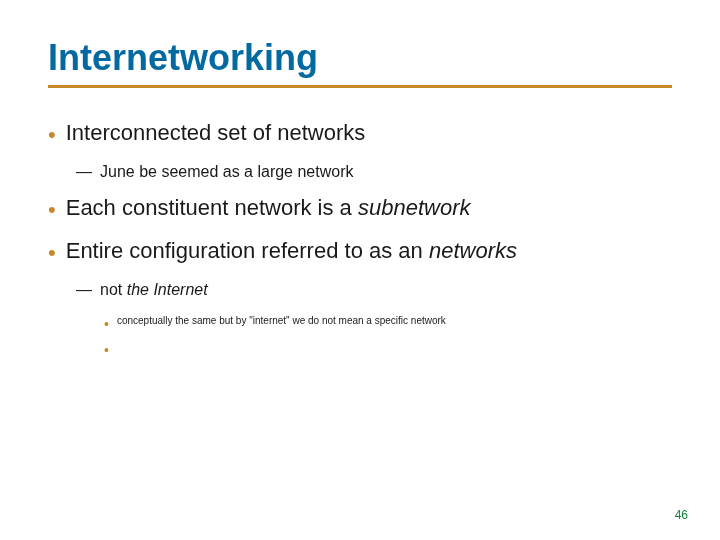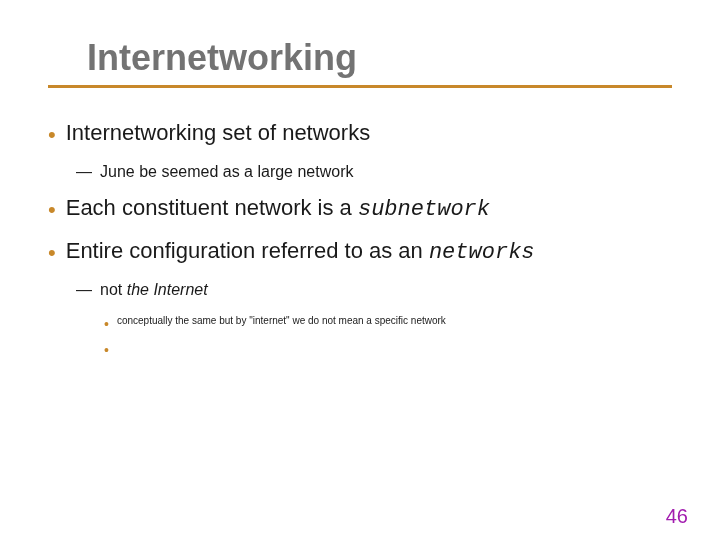--- a/index.html
+++ b/index.html
@@ -26,24 +26,23 @@
       position: relative;
     }
 
     .title-block {
       margin-bottom: 10px;
     }
 
     .slide-title {
       font-size: 36px;
       font-weight: bold;
-      color: #737373;
+      color: #0369a1;
       line-height: 1.2;
       margin-bottom: 6px;
-      margin-left: 39px;
     }
 
     .title-underline {
       height: 3px;
       background: #c8882a;
       width: 100%;
       margin-bottom: 20px;
     }
 
     .content {
@@ -68,21 +67,20 @@
     }
 
     .bullet-text {
       font-size: 22px;
       color: #1a1a1a;
       line-height: 1.4;
     }
 
     .bullet-text em {
       font-style: italic;
-      font-family: Liberation Mono, monospace;
     }
 
     .sub-bullet {
       margin-left: 28px;
       display: flex;
       align-items: flex-start;
       gap: 8px;
       margin-top: 4px;
     }
 
@@ -125,24 +123,24 @@
     }
 
     .nested-bullet-text {
       font-size: 10px;
       color: #1a1a1a;
       line-height: 1.5;
     }
 
     .page-number {
       position: absolute;
-      bottom: 12px;
+      bottom: 18px;
       right: 32px;
-      font-size: 20px;
-      color: #a21caf;
+      font-size: 12px;
+      color: #15803d;
     }
 
     .section-group {
       display: flex;
       flex-direction: column;
       gap: 6px;
     }
   </style>
 </head>
 <body>
@@ -151,21 +149,21 @@
   <div class="title-block">
     <h1 class="slide-title">Internetworking</h1>
     <div class="title-underline"></div>
   </div>
 
   <div class="content">
 
     <div class="section-group">
       <div class="bullet-item">
         <span class="bullet-dot">•</span>
-        <span class="bullet-text">Internetworking set of networks</span>
+        <span class="bullet-text">Interconnected set of networks</span>
       </div>
       <div class="sub-bullet">
         <span class="sub-bullet-dash">—</span>
         <span class="sub-bullet-text">June be seemed as a large network</span>
       </div>
     </div>
 
     <div class="bullet-item">
       <span class="bullet-dot">•</span>
       <span class="bullet-text">Each constituent network is a <em>subnetwork</em></span>

